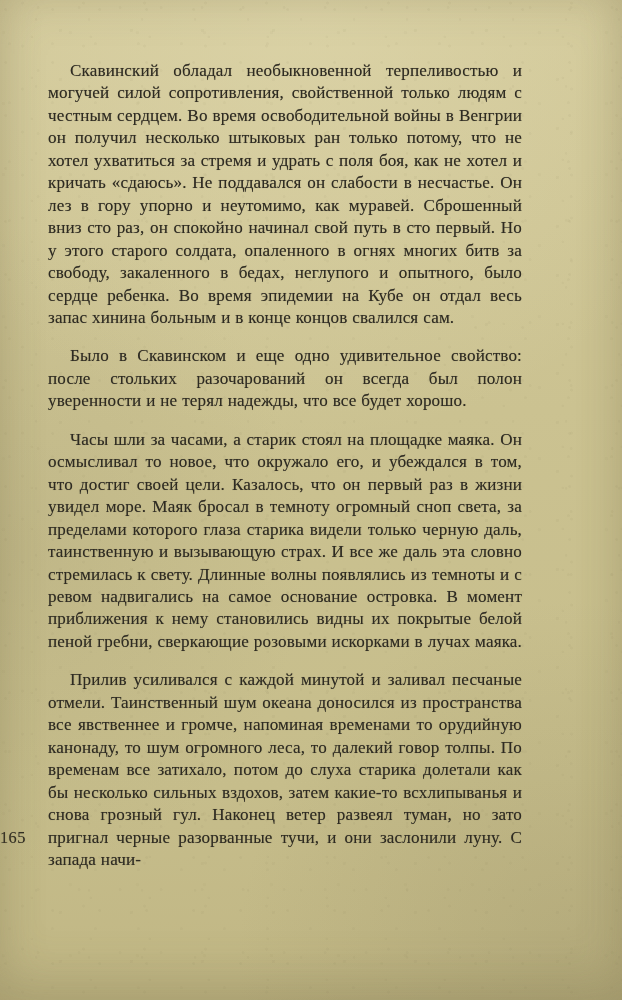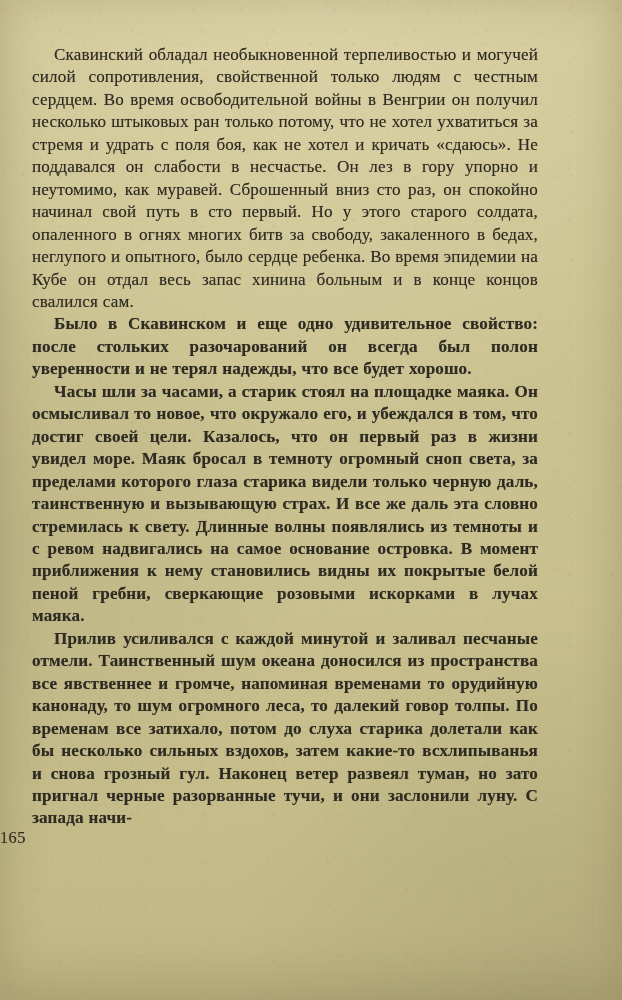--- a/index.html
+++ b/index.html
@@ -51,32 +51,32 @@
   }
 
   #text-column {
     position: absolute;
     left: 32px;
     top: 44px;
     width: 506px;
   }
 
   p.para {
-    margin: 0;
+    margin: 16px;
     text-align: justify;
     text-indent: 22px;
     font-size: 17.1px;
     line-height: 22.45px;
     letter-spacing: .15px;
     word-spacing: .4px;
     -webkit-font-smoothing: antialiased;
     text-shadow: 0 0 .7px rgba(46,43,34,.45);
   }
 
-  p.para + p.para { margin-top: 0; font-weight: bold; }
+  p.para + p.para { margin-top: 0; }
 
   #page-number {
     position: absolute;
     left: 0;
     right: 0;
     top: 828px;
     text-align: left;
     font-size: 16.4px;
     letter-spacing: .4px;
     text-shadow: 0 0 .7px rgba(46,43,34,.45);

